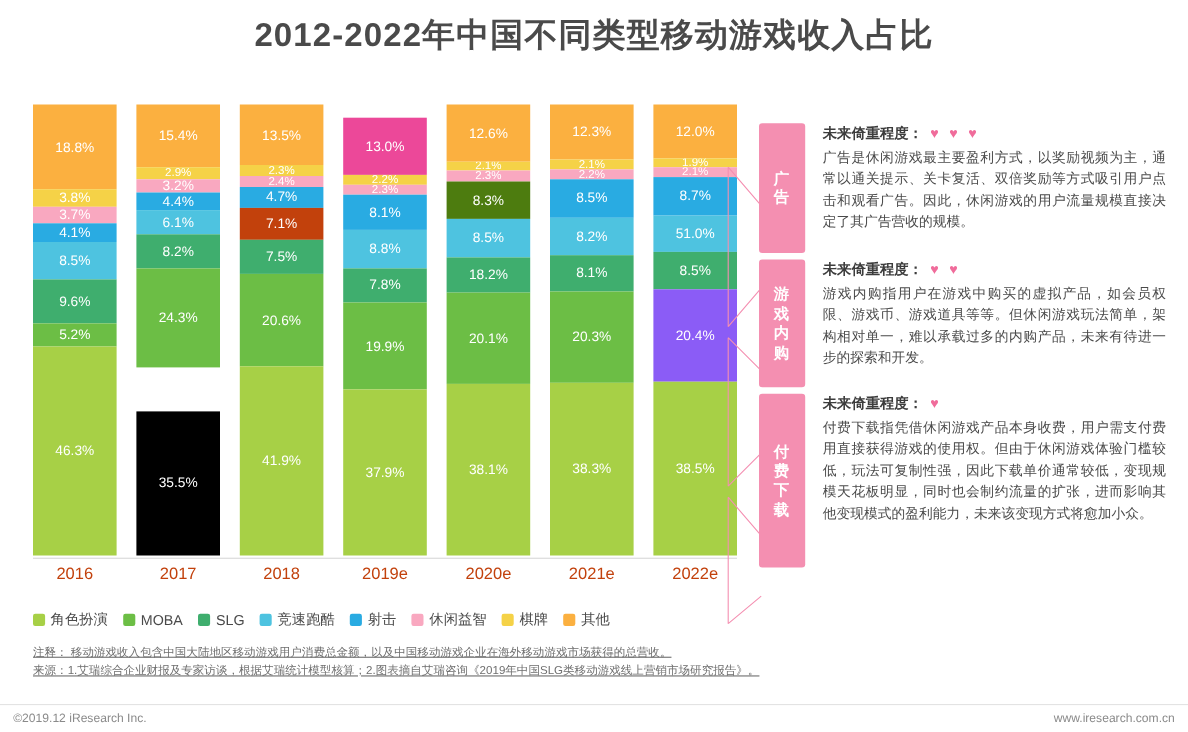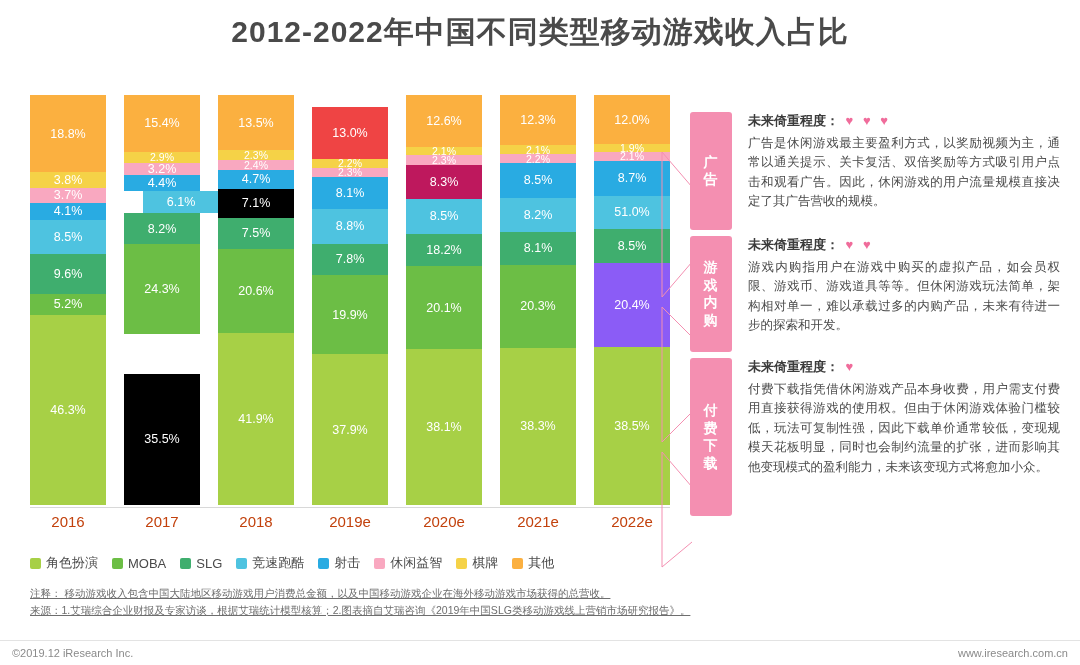--- a/index.html
+++ b/index.html
@@ -102,21 +102,21 @@
         </div>
         <div class="seg" style="background: rgb(245, 210, 71); height: 11.89px;">
           <span style="font-size: 10.5px;">2.9%</span>
         </div>
         <div class="seg" style="background: rgb(249, 168, 192); height: 13.12px;">
           <span>3.2%</span>
         </div>
         <div class="seg" style="background: rgb(41, 171, 226); height: 18.04px;">
           <span>4.4%</span>
         </div>
-        <div class="seg" style="background: rgb(78, 195, 224); height: 25.01px; margin-left: 19px;">
+        <div class="seg" style="background: rgb(78, 195, 224); height: 25.01px;">
           <span>6.1%</span>
         </div>
         <div class="seg" style="background: rgb(63, 174, 110); height: 33.62px;">
           <span>8.2%</span>
         </div>
         <div class="seg" style="background: rgb(108, 190, 69); height: 99.63px;">
           <span>24.3%</span>
         </div>
         <div class="seg" style="background: #000000; height: 145.55px; margin-top: 40px;">
           <span>35.5%</span>
@@ -128,35 +128,35 @@
         </div>
         <div class="seg" style="background: rgb(245, 210, 71); height: 9.43px;">
           <span style="font-size: 10.5px;">2.3%</span>
         </div>
         <div class="seg" style="background: rgb(249, 168, 192); height: 9.84px;">
           <span style="font-size: 10.5px;">2.4%</span>
         </div>
         <div class="seg" style="background: rgb(41, 171, 226); height: 19.27px;">
           <span>4.7%</span>
         </div>
-        <div class="seg" style="background: #000000; height: 29.11px;">
+        <div class="seg" style="background: #c2410c; height: 29.11px;">
           <span>7.1%</span>
         </div>
         <div class="seg" style="background: rgb(63, 174, 110); height: 30.75px;">
           <span>7.5%</span>
         </div>
         <div class="seg" style="background: rgb(108, 190, 69); height: 84.46px;">
           <span>20.6%</span>
         </div>
         <div class="seg" style="background: rgb(167, 208, 70); height: 171.79px;">
           <span>41.9%</span>
         </div>
       </div>
       <div class="barwrap">
-        <div class="seg" style="background: #ef4444; height: 53.3px; margin-top: 12px;">
+        <div class="seg" style="background: #ec4899; height: 53.3px; margin-top: 12px;">
           <span>13.0%</span>
         </div>
         <div class="seg" style="background: rgb(245, 210, 71); height: 9.02px;">
           <span style="font-size: 10.5px;">2.2%</span>
         </div>
         <div class="seg" style="background: rgb(249, 168, 192); height: 9.43px;">
           <span style="font-size: 10.5px;">2.3%</span>
         </div>
         <div class="seg" style="background: rgb(41, 171, 226); height: 33.21px;">
           <span>8.1%</span>
@@ -177,21 +177,21 @@
       <div class="barwrap">
         <div class="seg" style="background: rgb(251, 176, 64); height: 51.66px;">
           <span>12.6%</span>
         </div>
         <div class="seg" style="background: rgb(245, 210, 71); height: 8.61px;">
           <span style="font-size: 10.5px;">2.1%</span>
         </div>
         <div class="seg" style="background: rgb(249, 168, 192); height: 9.43px;">
           <span style="font-size: 10.5px;">2.3%</span>
         </div>
-        <div class="seg" style="background: #be185d; height: 34.03px;">
+        <div class="seg" style="background: #4d7c0f; height: 34.03px;">
           <span>8.3%</span>
         </div>
         <div class="seg" style="background: rgb(78, 195, 224); height: 34.85px;">
           <span>8.5%</span>
         </div>
         <div class="seg" style="background: rgb(63, 174, 110); height: 32.8px;">
           <span>18.2%</span>
         </div>
         <div class="seg" style="background: rgb(108, 190, 69); height: 82.41px;">
           <span>20.1%</span>

